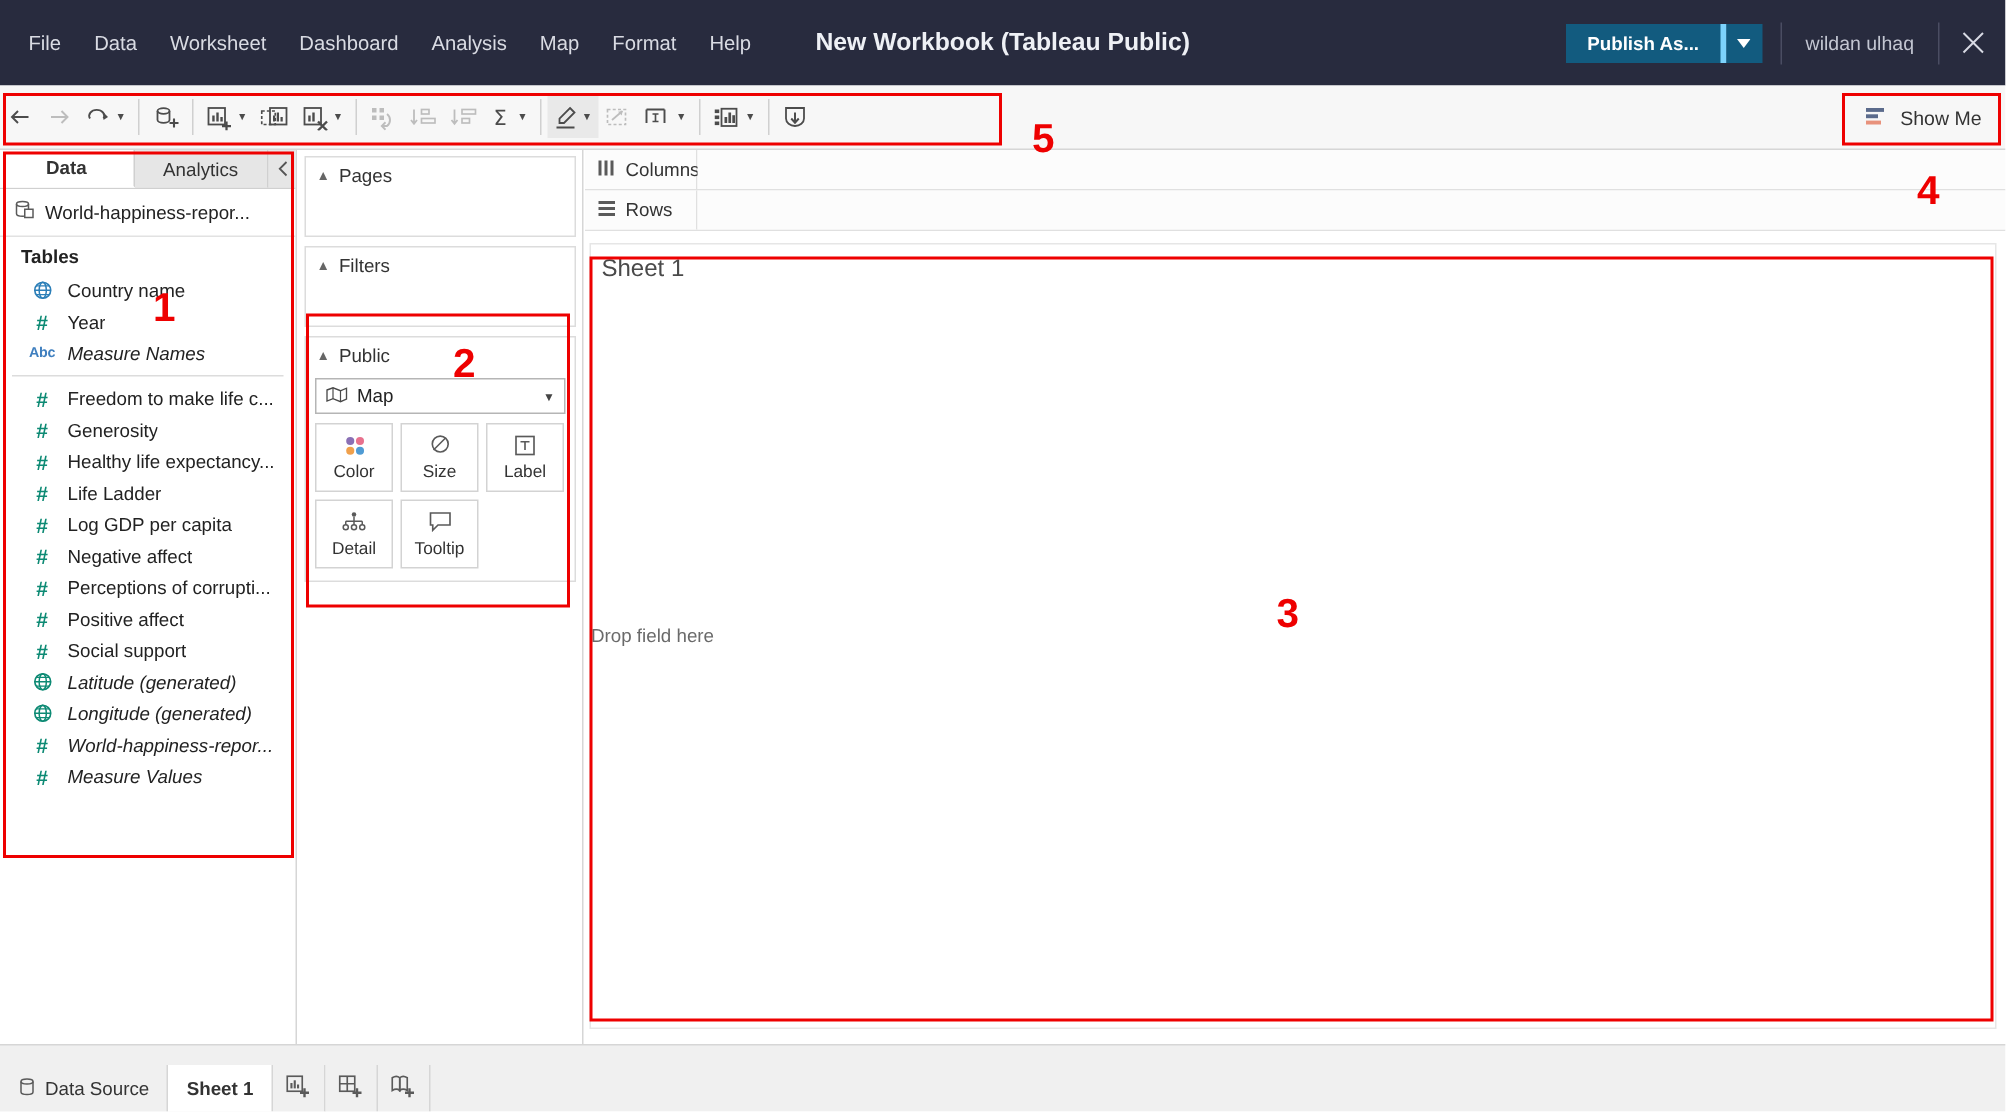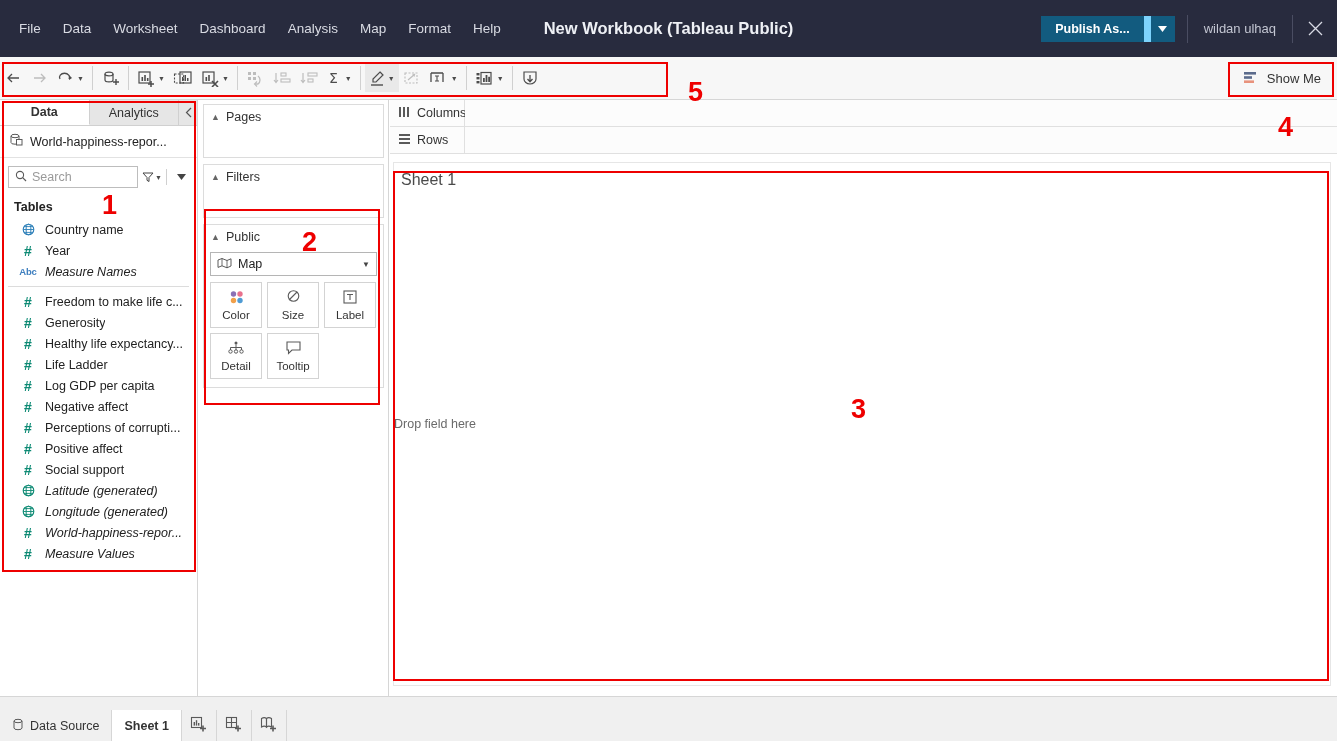--- a/index.html
+++ b/index.html
@@ -26,21 +26,21 @@
     color: #eef0f5; font-size: 16.5px; font-weight: bold; pointer-events: none;
   }
   .tb-right {
     position: absolute; right: 0; top: 0; height: 57px;
     display: flex; align-items: center; gap: 0;
   }
   .publish-group { display: flex; height: 26px; margin-right: 12px; }
   .publish-btn {
     background: #125b7f; color: #fff; font-size: 12.5px; font-weight: bold;
     padding: 0 14px; display: flex; align-items: center; cursor: pointer;
-    border-right: 7px solid #7dd3fc;
+    border-right: 4px solid #7dd3fc;
   }
   .publish-caret {
     background: #125b7f; width: 24px; display: flex; align-items: center;
     justify-content: center; cursor: pointer;
   }
   .vdiv { width: 1px; height: 28px; background: #4a4d62; }
   .username { color: #c3c6d2; font-size: 13px; padding: 0 16px; white-space: nowrap; }
   .close-x {
     width: 44px; height: 57px; display: flex; align-items: center;
     justify-content: center; cursor: pointer;
@@ -449,43 +449,20 @@
     <span>
       <svg width="14" height="14" viewBox="0 0 14 14">
           <ellipse cx="6" cy="3" rx="4" ry="1.7" stroke="#5a5a5a" stroke-width="1" fill="none"></ellipse>
           <path d="M2 3 V9.5 A4 1.7 0 0 0 10 9.5 V3" stroke="#5a5a5a" stroke-width="1" fill="none"></path>
           <rect x="7.5" y="6.5" width="5.5" height="5.5" stroke="#5a5a5a" stroke-width="1" fill="#fff"></rect>
         </svg>
     </span>
     <span>World-happiness-repor...</span>
   </div>
 
-  <div class="search-row">
-    <div class="search-box">
-      <span>
-        <svg width="12" height="12" viewBox="0 0 12 12">
-            <circle cx="5" cy="5" r="3.6" stroke="#5a5a5a" stroke-width="1.1" fill="none"></circle>
-            <path d="M7.7 7.7 L11 11" stroke="#5a5a5a" stroke-width="1.2"></path>
-          </svg>
-      </span>
-      <input type="text" placeholder="Search" style="">
-    </div>
-    <div class="filter-btn">
-      <svg width="12" height="12" viewBox="0 0 12 12">
-          <path d="M1 2 H11 L7 6.5 V10.5 L5 9.3 V6.5 Z" stroke="#444" stroke-width="1" fill="none"></path>
-        </svg>
-      <span class="tb-caret">▼</span>
-    </div>
-    <div class="mini-sep"></div>
-    <div class="more-btn">
-      <svg width="9" height="6" viewBox="0 0 9 6">
-          <path d="M0 0 L9 0 L4.5 6 Z" fill="#444"></path>
-        </svg>
-    </div>
-  </div>
 
   <div class="tables-hd">Tables</div>
 
   <div class="fields">
     <div class="field-row">
       <span class="ficon geo-blue">
         <svg width="13" height="13" viewBox="0 0 13 13">
             <circle cx="6.5" cy="6.5" r="5.3" stroke="#2c7fb8" stroke-width="1.1" fill="none"></circle>
             <ellipse cx="6.5" cy="6.5" rx="2.4" ry="5.3" stroke="#2c7fb8" stroke-width="1" fill="none"></ellipse>
             <path d="M1.2 6.5 H11.8 M2.2 3.6 H10.8 M2.2 9.4 H10.8" stroke="#2c7fb8" stroke-width="0.9"></path>

